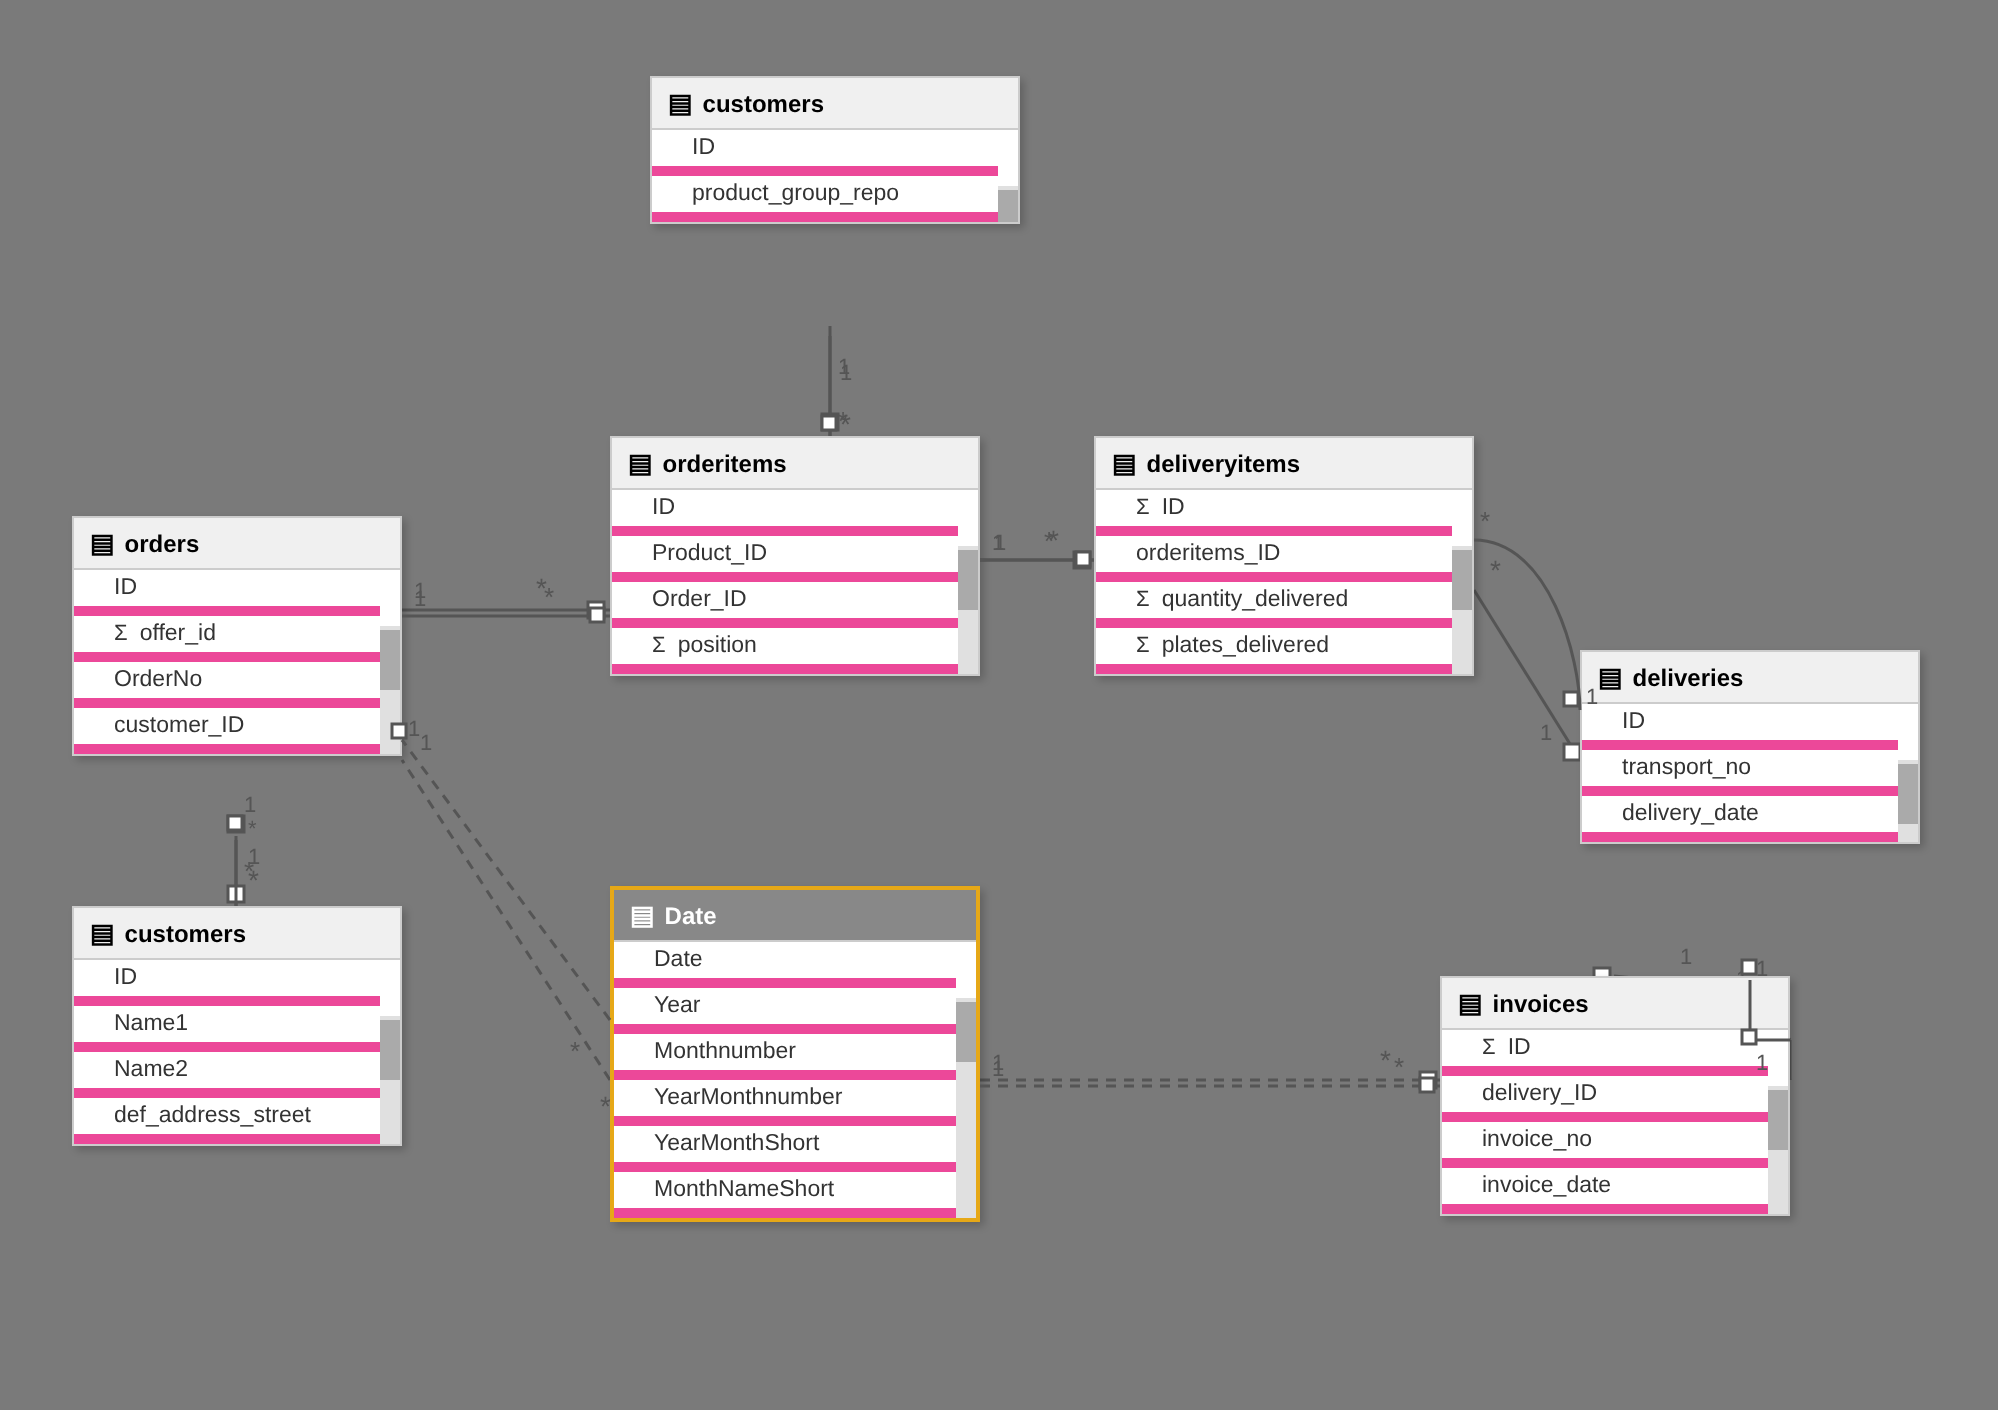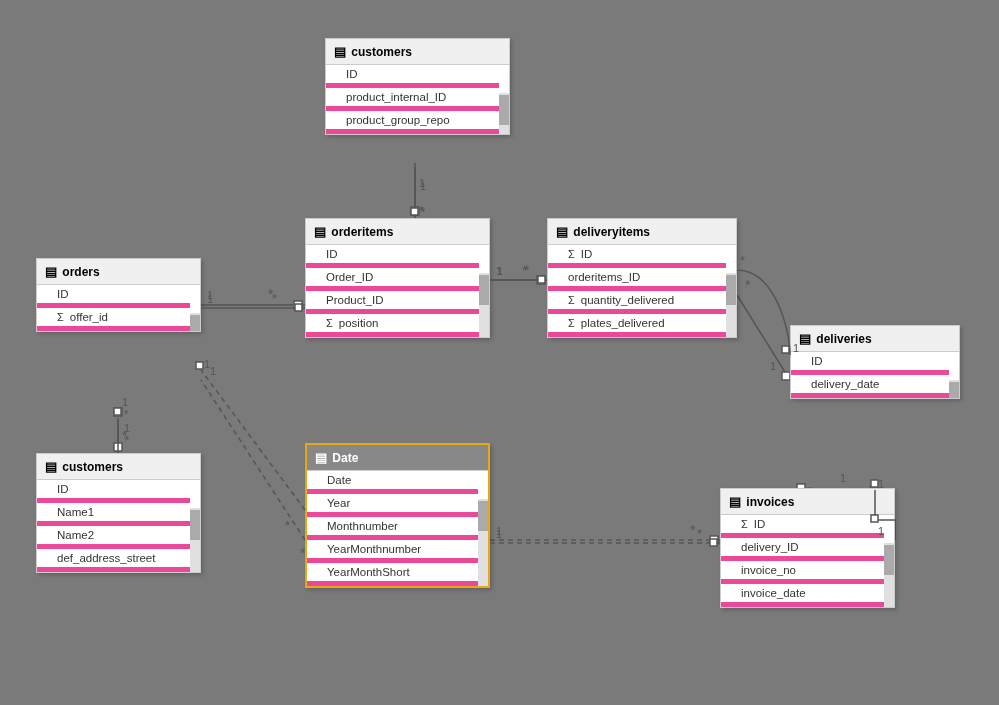--- a/index.html
+++ b/index.html
@@ -172,37 +172,36 @@
     <text x="868" y="493" font-size="11" fill="#555">1</text>
   </svg>
 
   <div class="db-table" style="left:325px; top:38px; width:185px;">
     <div class="db-table-header">
       <span style="font-size:13px;">▤</span>
       <span>customers</span>
     </div>
     <div class="db-table-body" style="position:relative; padding-right:10px;">
       <div class="db-field">ID</div>
-      <div class="db-field">product_internal_ID</div>
       <div class="db-field">product_group_repo</div>
       <div class="scrollbar-indicator">
           <div class="scrollbar-thumb"></div>
         </div>
     </div>
   </div>
 
   <div class="db-table" style="left:305px; top:218px; width:185px;">
     <div class="db-table-header">
       <span style="font-size:13px;">▤</span>
       <span>orderitems</span>
     </div>
     <div class="db-table-body" style="position:relative; padding-right:10px;">
       <div class="db-field">ID</div>
+      <div class="db-field">Product_ID</div>
       <div class="db-field">Order_ID</div>
-      <div class="db-field">Product_ID</div>
       <div class="db-field"><span class="sigma">Σ</span> position</div>
       <div class="scrollbar-indicator">
           <div class="scrollbar-thumb"></div>
         </div>
     </div>
   </div>
 
   <div class="db-table" style="left:547px; top:218px; width:190px;">
     <div class="db-table-header">
       <span style="font-size:13px;">▤</span>
@@ -220,33 +219,36 @@
   </div>
 
   <div class="db-table" style="left:36px; top:258px; width:165px;">
     <div class="db-table-header">
       <span style="font-size:13px;">▤</span>
       <span>orders</span>
     </div>
     <div class="db-table-body" style="position:relative; padding-right:10px;">
       <div class="db-field">ID</div>
       <div class="db-field"><span class="sigma">Σ</span> offer_id</div>
+      <div class="db-field">OrderNo</div>
+      <div class="db-field">customer_ID</div>
       <div class="scrollbar-indicator">
           <div class="scrollbar-thumb"></div>
         </div>
     </div>
   </div>
 
   <div class="db-table" style="left:790px; top:325px; width:170px;">
     <div class="db-table-header">
       <span style="font-size:13px;">▤</span>
       <span>deliveries</span>
     </div>
     <div class="db-table-body" style="position:relative; padding-right:10px;">
       <div class="db-field">ID</div>
+      <div class="db-field">transport_no</div>
       <div class="db-field">delivery_date</div>
       <div class="scrollbar-indicator">
           <div class="scrollbar-thumb"></div>
         </div>
     </div>
   </div>
 
   <div class="db-table" style="left:36px; top:453px; width:165px;">
     <div class="db-table-header">
       <span style="font-size:13px;">▤</span>
@@ -267,20 +269,21 @@
     <div class="db-table-header" style="background:#888; color:#fff;">
       <span style="font-size:13px; color:#fff;">▤</span>
       <span style="color:#fff;">Date</span>
     </div>
     <div class="db-table-body" style="position:relative; padding-right:10px;">
       <div class="db-field">Date</div>
       <div class="db-field">Year</div>
       <div class="db-field">Monthnumber</div>
       <div class="db-field">YearMonthnumber</div>
       <div class="db-field">YearMonthShort</div>
+      <div class="db-field">MonthNameShort</div>
       <div class="scrollbar-indicator">
           <div class="scrollbar-thumb"></div>
         </div>
     </div>
   </div>
 
   <div class="db-table" style="left:720px; top:488px; width:175px;">
     <div class="db-table-header">
       <span style="font-size:13px;">▤</span>
       <span>invoices</span>

